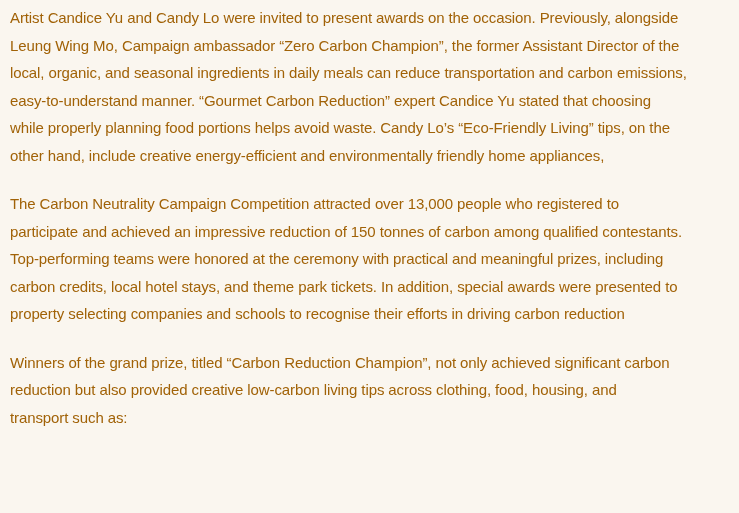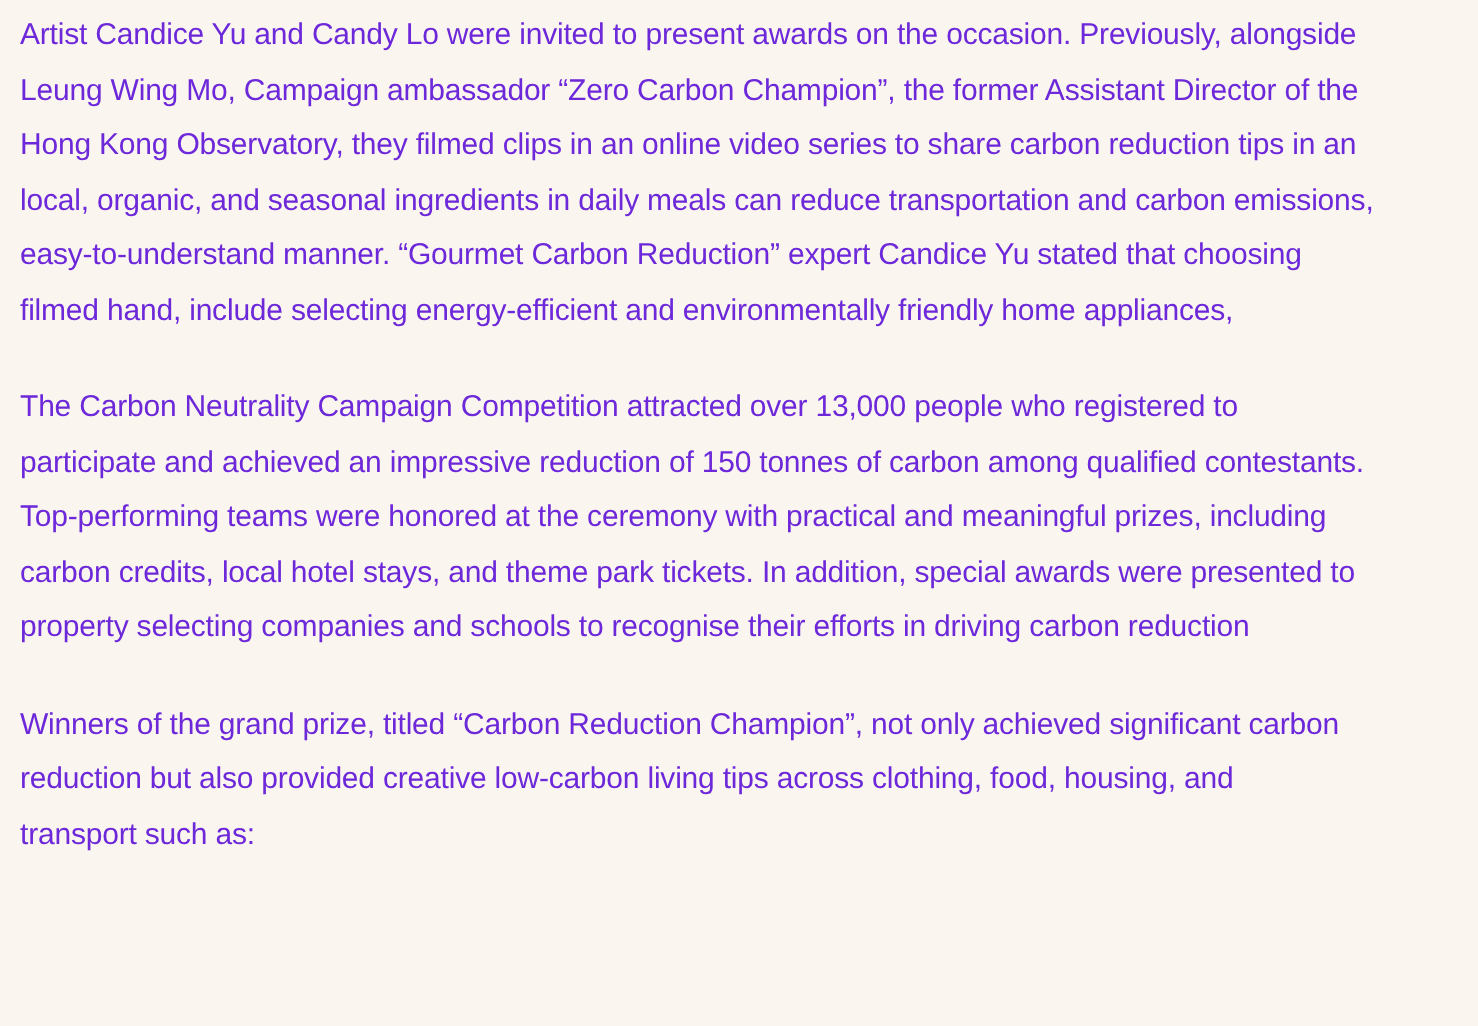--- a/index.html
+++ b/index.html
@@ -16,42 +16,42 @@
     box-sizing: border-box;
     width: 739px;
     height: 513px;
     padding: 4px 0 0 10px;
     overflow: hidden;
     font-family: "Liberation Sans", sans-serif;
     font-weight: 300;
     font-size: 15px;
     letter-spacing: -0.1px;
     line-height: 27.5px;
-    color: #6d28d9;
+    color: #a16207;
   }
   .paragraph {
     margin: 0 0 21px 0;
   }
   .line {
     white-space: pre;
     overflow: hidden;
   }
 </style>
 </head>
 <body>
 
 <div class="article">
 
   <div class="paragraph">
     <div class="line">Artist Candice Yu and Candy Lo were invited to present awards on the occasion. Previously, alongside</div>
     <div class="line">Leung Wing Mo, Campaign ambassador “Zero Carbon Champion”, the former Assistant Director of the</div>
-    <div class="line">Hong Kong Observatory, they filmed clips in an online video series to share carbon reduction tips in an</div>
     <div class="line">local, organic, and seasonal ingredients in daily meals can reduce transportation and carbon emissions,</div>
     <div class="line">easy-to-understand manner. “Gourmet Carbon Reduction” expert Candice Yu stated that choosing</div>
-    <div class="line">filmed hand, include selecting energy-efficient and environmentally friendly home appliances,</div>
+    <div class="line">while properly planning food portions helps avoid waste. Candy Lo’s “Eco-Friendly Living” tips, on the</div>
+    <div class="line">other hand, include creative energy-efficient and environmentally friendly home appliances,</div>
   </div>
 
   <div class="paragraph">
     <div class="line">The Carbon Neutrality Campaign Competition attracted over 13,000 people who registered to</div>
     <div class="line">participate and achieved an impressive reduction of 150 tonnes of carbon among qualified contestants.</div>
     <div class="line">Top-performing teams were honored at the ceremony with practical and meaningful prizes, including</div>
     <div class="line">carbon credits, local hotel stays, and theme park tickets. In addition, special awards were presented to</div>
     <div class="line">property selecting companies and schools to recognise their efforts in driving carbon reduction</div>
   </div>
 

